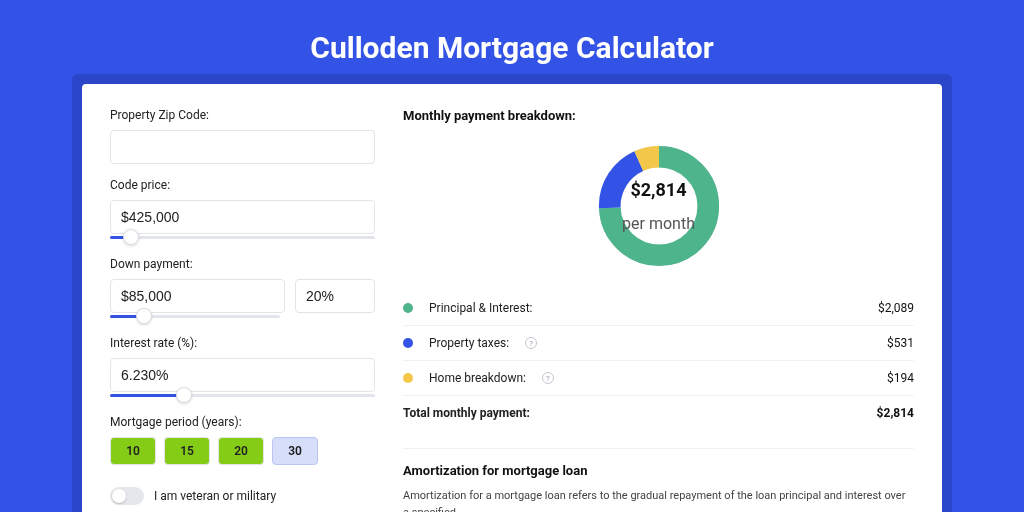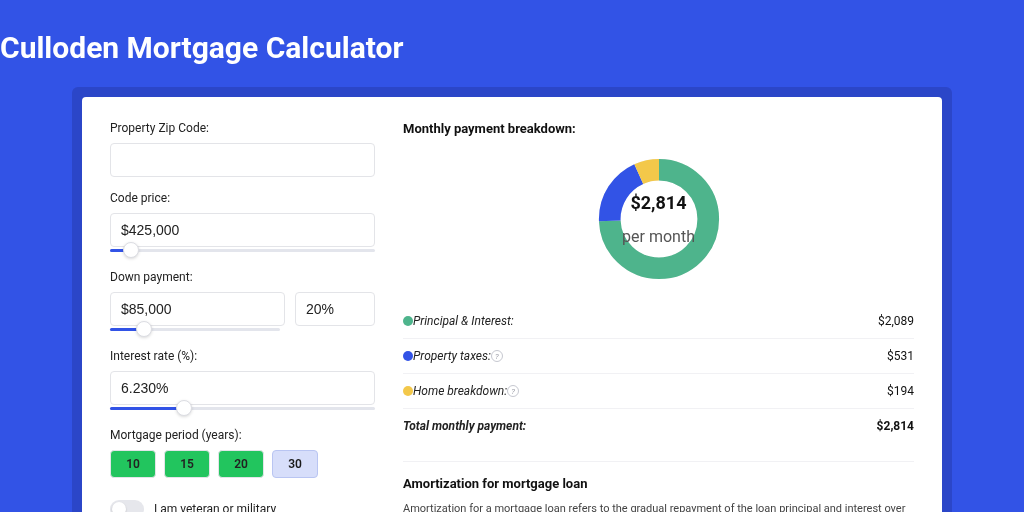--- a/index.html
+++ b/index.html
@@ -5,24 +5,25 @@
 * { box-sizing: border-box; margin: 0; padding: 0; }
 body {
   font-family: -apple-system, BlinkMacSystemFont, "Segoe UI", Roboto, Helvetica, Arial, sans-serif;
   background: #3253e6;
   width: 1024px;
   height: 512px;
   overflow: hidden;
   color: #222;
 }
 .title-banner {
+  text-align: center;
   color: #fff;
   font-size: 30px;
   font-weight: 700;
-  padding: 30px 0 22px;
+  padding: 30px 0 9px;
 }
 .card-wrap {
   margin: 0 auto;
   width: 880px;
 }
 .card-shadow {
   background: #2b46c8;
   border-radius: 6px;
   padding: 10px 10px 0 10px;
 }
@@ -89,21 +90,21 @@
   transform: translateX(-50%);
 }
 .dp-row { display: flex; gap: 10px; }
 .dp-amount { flex: 1; }
 .dp-pct { width: 80px; flex: 0 0 80px; }
 .period-row { display: flex; gap: 8px; margin-top: 2px;}
 .period-btn {
   width: 46px;
   height: 28px;
   border: 1px solid #e3e4e8;
-  background: #22c55e;
+  background: #84cc16;
   border-radius: 4px;
   font-size: 12px;
   font-weight: 600;
   color: #222;
   display: flex;
   align-items: center;
   justify-content: center;
   cursor: pointer;
 }
 .period-btn.active { background: #d7defa; border-color: #b9c5f2; color: #1a1a1a; }
@@ -145,21 +146,21 @@
 .donut-amount { font-size: 18px; font-weight: 700; color: #111; }
 .donut-sub { font-size: 16px; color: #555; margin-top: 14px; }
 .breakdown { margin-top: 10px; }
 .bk-row {
   display: flex; align-items: center; justify-content: space-between;
   padding: 10px 0;
   border-top: 1px solid #f1f1f4;
   font-size: 12px;
 }
 .bk-row:first-child { border-top: none; }
-.bk-left { display: flex; align-items: center; gap: 0; color: #222; font-style: italic; }
+.bk-left { display: flex; align-items: center; gap: 16px; color: #222; }
 .bk-dot { width: 10px; height: 10px; border-radius: 50%; }
 .bk-right { font-weight: 400; color: #111; }
 .bk-total .bk-left { font-weight: 700; text-align: right; }
 .bk-total .bk-right { font-weight: 700; }
 .info-icon {
   width: 12px; height: 12px; border: 1px solid #c6c8d0; border-radius: 50%;
   display: inline-flex; align-items: center; justify-content: center;
   font-size: 8px; color: #9a9ca6;
 }
 .amort {

